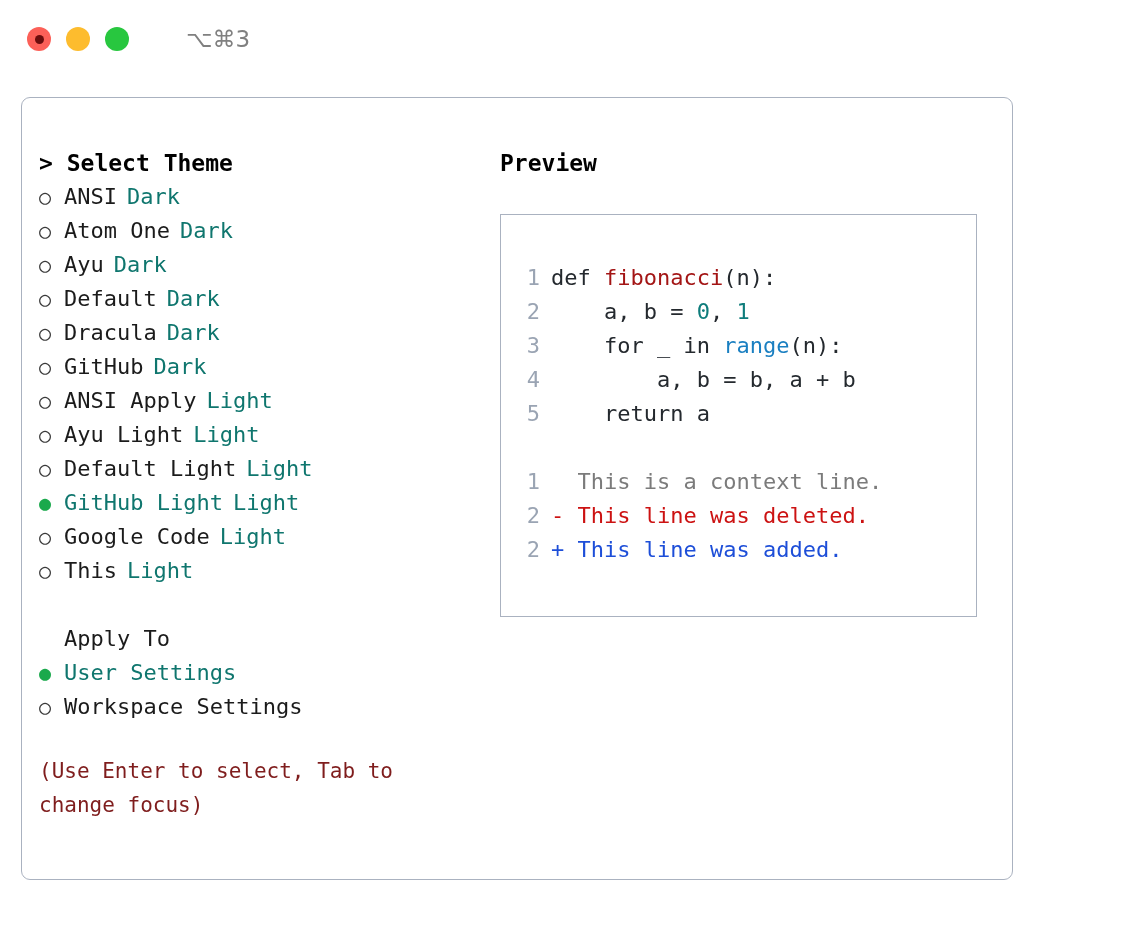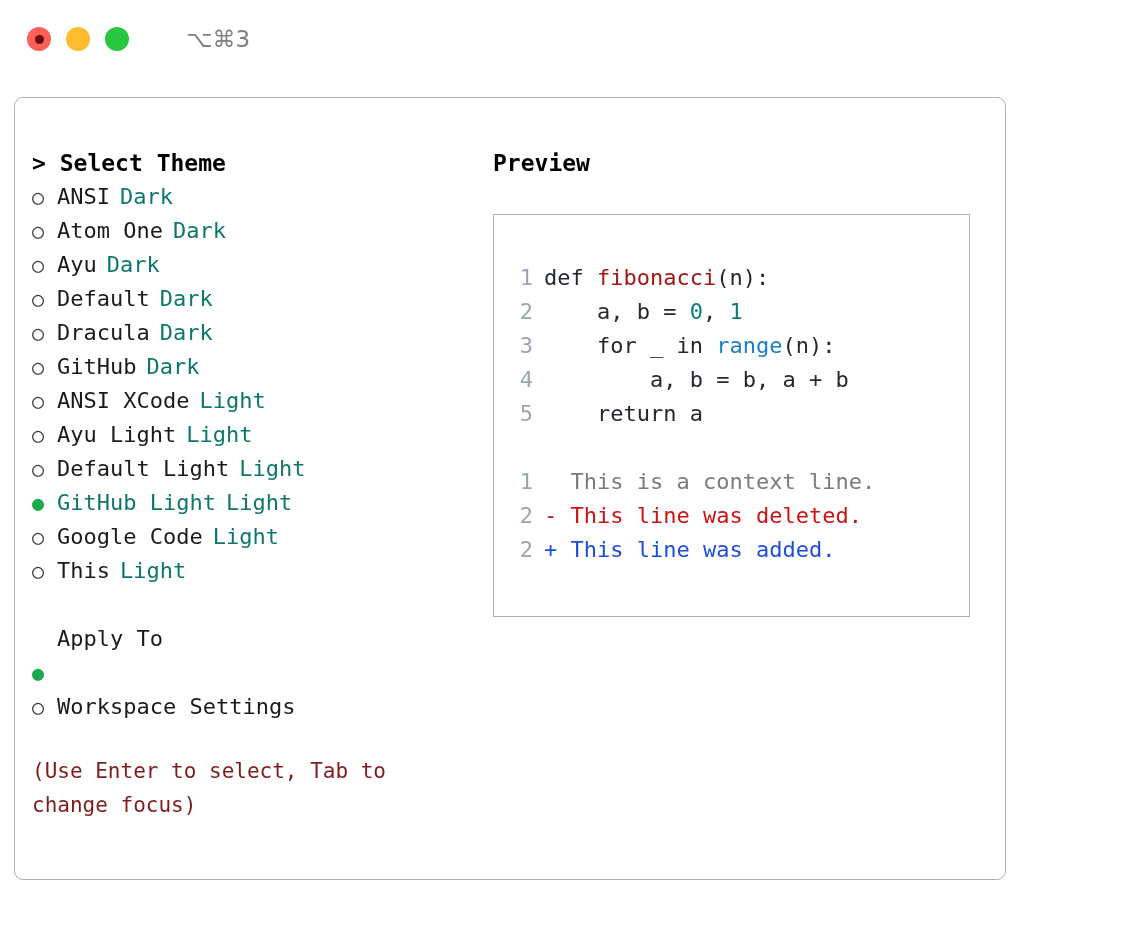--- a/index.html
+++ b/index.html
@@ -62,21 +62,21 @@
     margin-left: 57px;
     font-size: 23px;
     color: #808080;
     letter-spacing: 0px;
     font-family: "DejaVu Sans", "Liberation Sans", sans-serif;
   }
 
   
   .panel {
     position: absolute;
-    left: 14px;
+    left: 21px;
     top: 97px;
     width: 992px;
     height: 783px;
     border: 1.6px solid #aab2c0;
     border-radius: 9px;
     box-sizing: border-box;
   }
 
   .columns {
     position: absolute;
@@ -204,32 +204,32 @@
       <div class="left-col">
         <div class="heading"><span>&gt; </span><span>Select Theme</span></div>
 
         <div class="theme-list" id="theme-list">
             <div class="row"><span class="marker">○</span><span class="label">ANSI</span><span class="variant">Dark</span></div>
             <div class="row"><span class="marker">○</span><span class="label">Atom One</span><span class="variant">Dark</span></div>
             <div class="row"><span class="marker">○</span><span class="label">Ayu</span><span class="variant">Dark</span></div>
             <div class="row"><span class="marker">○</span><span class="label">Default</span><span class="variant">Dark</span></div>
             <div class="row"><span class="marker">○</span><span class="label">Dracula</span><span class="variant">Dark</span></div>
             <div class="row"><span class="marker">○</span><span class="label">GitHub</span><span class="variant">Dark</span></div>
-            <div class="row"><span class="marker">○</span><span class="label">ANSI XCode</span><span class="variant">Light</span></div>
+            <div class="row"><span class="marker">○</span><span class="label">ANSI Apply</span><span class="variant">Light</span></div>
             <div class="row"><span class="marker">○</span><span class="label">Ayu Light</span><span class="variant">Light</span></div>
             <div class="row"><span class="marker">○</span><span class="label">Default Light</span><span class="variant">Light</span></div>
             <div class="row"><span class="marker on">●</span><span class="label sel">GitHub Light</span><span class="variant">Light</span></div>
             <div class="row"><span class="marker">○</span><span class="label">Google Code</span><span class="variant">Light</span></div>
             <div class="row"><span class="marker">○</span><span class="label">This</span><span class="variant">Light</span></div>
           </div>
 
         <div class="spacer-lg"></div>
         <div class="group-title">Apply To</div>
         <div id="apply-list">
-            <div class="row"><span class="marker on">●</span></div>
+            <div class="row"><span class="marker on">●</span><span class="label sel">User Settings</span></div>
             <div class="row"><span class="marker">○</span><span class="label">Workspace Settings</span></div>
           </div>
 
         <div class="hint">(Use Enter to select, Tab to change focus)</div>
       </div>
 
       <div class="right-col">
         <div class="heading">Preview</div>
 
         <div class="preview-box">

